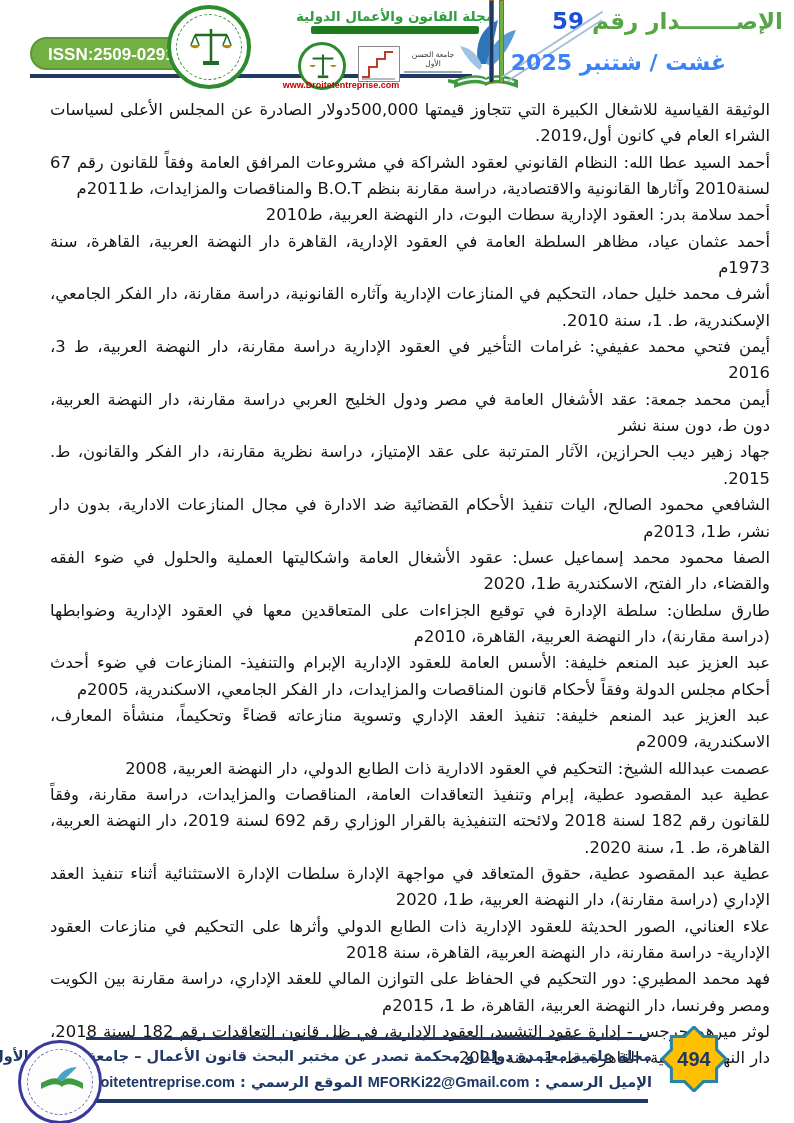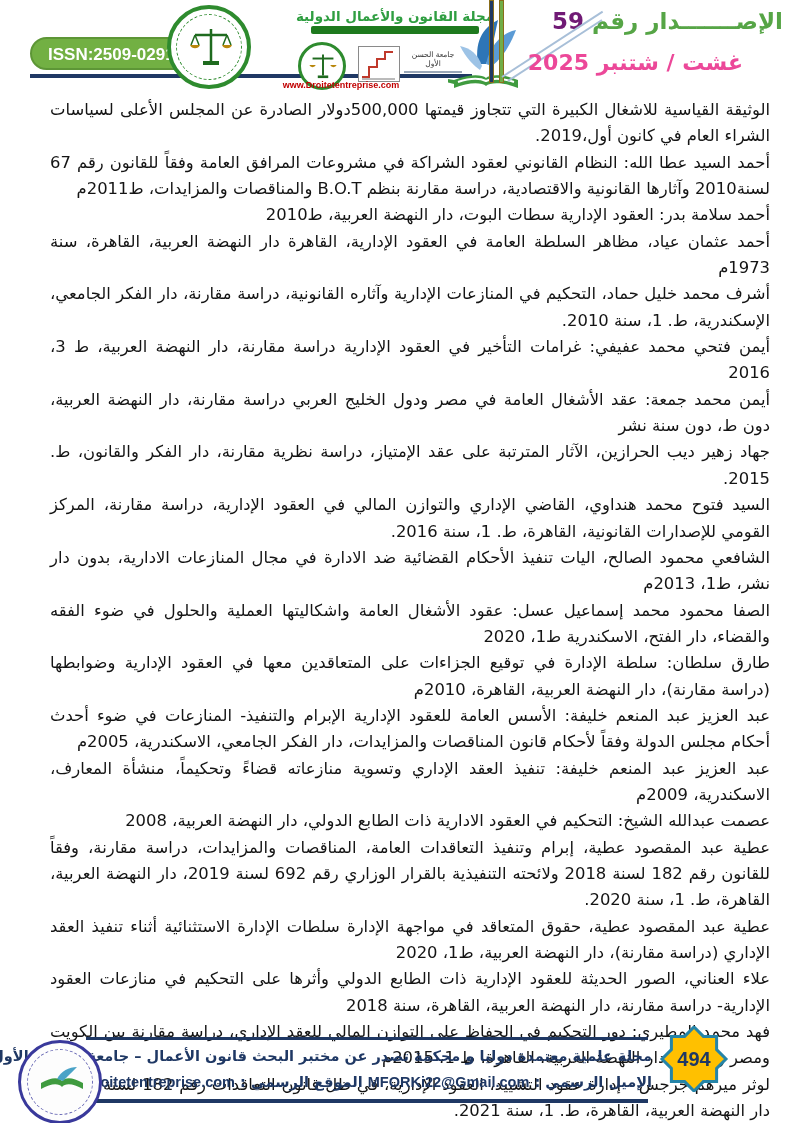--- a/index.html
+++ b/index.html
@@ -63,24 +63,24 @@
   .vbar { position:absolute; top:0; width:5px; height:83px; border:1px solid #8a6d1a; }
   .vbar.navy  { left:489px; background:#1f3864; }
   .vbar.green { left:499px; background:#70ad47; }
 
   .issue-block { position:absolute; left:508px; top:0; width:286px; height:95px; }
   .issue-line1 {
     position:absolute; right:11px; top:8px; direction:rtl; white-space:nowrap;
     font-size:23px; font-weight:bold;
   }
   .issue-word { color:#56a546; }
-  .issue-num  { color:#701a75; }
+  .issue-num  { color:#1d4ed8; }
   .issue-line2 {
-    position:absolute; right:51px; top:50px; direction:rtl; white-space:nowrap;
-    font-size:22px; font-weight:bold; color:#ec4899;
+    position:absolute; right:68px; top:50px; direction:rtl; white-space:nowrap;
+    font-size:22px; font-weight:bold; color:#3b82f6;
   }
   .diag { position:absolute; height:2px; background:#a8bfd8; transform:rotate(-33deg); transform-origin:left center; }
   .diag.d1 { left:-6px; top:76px; width:120px; }
   .diag.d2 { left:0px;  top:80px; width:112px; }
 
   
   .content {
     position:absolute; top:97px; left:50px; right:24px;
     direction:rtl; text-align:justify; color:#141414;
     font-size:16.4px; line-height:26.35px;
@@ -191,21 +191,20 @@
 
   <main class="content">
     <p>الوثيقة القياسية للاشغال الكبيرة التي تتجاوز قيمتها 500,000دولار الصادرة عن المجلس الأعلى لسياسات الشراء العام في كانون أول،2019.</p>
     <p>أحمد السيد عطا الله: النظام القانوني لعقود الشراكة في مشروعات المرافق العامة وفقاً للقانون رقم 67 لسنة2010 وآثارها القانونية والاقتصادية، دراسة مقارنة بنظم B.O.T والمناقصات والمزايدات، ط2011م</p>
     <p>أحمد سلامة بدر: العقود الإدارية سطات البوت، دار النهضة العربية، ط2010</p>
     <p>أحمد عثمان عياد، مظاهر السلطة العامة في العقود الإدارية، القاهرة دار النهضة العربية، القاهرة، سنة 1973م</p>
     <p>أشرف محمد خليل حماد، التحكيم في المنازعات الإدارية وآثاره القانونية، دراسة مقارنة، دار الفكر الجامعي، الإسكندرية، ط. 1، سنة 2010.</p>
     <p>أيمن فتحي محمد عفيفي: غرامات التأخير في العقود الإدارية دراسة مقارنة، دار النهضة العربية، ط 3، 2016</p>
     <p>أيمن محمد جمعة: عقد الأشغال العامة في مصر ودول الخليج العربي دراسة مقارنة، دار النهضة العربية، دون ط، دون سنة نشر</p>
     <p>جهاد زهير ديب الحرازين، الآثار المترتبة على عقد الإمتياز، دراسة نظرية مقارنة، دار الفكر والقانون، ط. 2015.</p>
-    <p>السيد فتوح محمد هنداوي، القاضي الإداري والتوازن المالي في العقود الإدارية، دراسة مقارنة، المركز القومي للإصدارات القانونية، القاهرة، ط. 1، سنة 2016.</p>
     <p>الشافعي محمود الصالح، اليات تنفيذ الأحكام القضائية ضد الادارة في مجال المنازعات الادارية، بدون دار نشر، ط1، 2013م</p>
     <p>الصفا محمود محمد إسماعيل عسل: عقود الأشغال العامة واشكاليتها العملية والحلول في ضوء الفقه والقضاء، دار الفتح، الاسكندرية ط1، 2020</p>
     <p>طارق سلطان: سلطة الإدارة في توقيع الجزاءات على المتعاقدين معها في العقود الإدارية وضوابطها (دراسة مقارنة)، دار النهضة العربية، القاهرة، 2010م</p>
     <p>عبد العزيز عبد المنعم خليفة: الأسس العامة للعقود الإدارية الإبرام والتنفيذ- المنازعات في ضوء أحدث أحكام مجلس الدولة وفقاً لأحكام قانون المناقصات والمزايدات، دار الفكر الجامعي، الاسكندرية، 2005م</p>
     <p>عبد العزيز عبد المنعم خليفة: تنفيذ العقد الإداري وتسوية منازعاته قضاءً وتحكيماً، منشأة المعارف، الاسكندرية، 2009م</p>
     <p>عصمت عبدالله الشيخ: التحكيم في العقود الادارية ذات الطابع الدولي، دار النهضة العربية، 2008</p>
     <p>عطية عبد المقصود عطية، إبرام وتنفيذ التعاقدات العامة، المناقصات والمزايدات، دراسة مقارنة، وفقاً للقانون رقم 182 لسنة 2018 ولائحته التنفيذية بالقرار الوزاري رقم 692 لسنة 2019، دار النهضة العربية، القاهرة، ط. 1، سنة 2020.</p>
     <p>عطية عبد المقصود عطية، حقوق المتعاقد في مواجهة الإدارة سلطات الإدارة الاستثنائية أثناء تنفيذ العقد الإداري (دراسة مقارنة)، دار النهضة العربية، ط1، 2020</p>
     <p>علاء العناني، الصور الحديثة للعقود الإدارية ذات الطابع الدولي وأثرها على التحكيم في منازعات العقود الإدارية- دراسة مقارنة، دار النهضة العربية، القاهرة، سنة 2018</p>
     <p>فهد محمد المطيري: دور التحكيم في الحفاظ على التوازن المالي للعقد الإداري، دراسة مقارنة بين الكويت ومصر وفرنسا، دار النهضة العربية، القاهرة، ط 1، 2015م</p>

